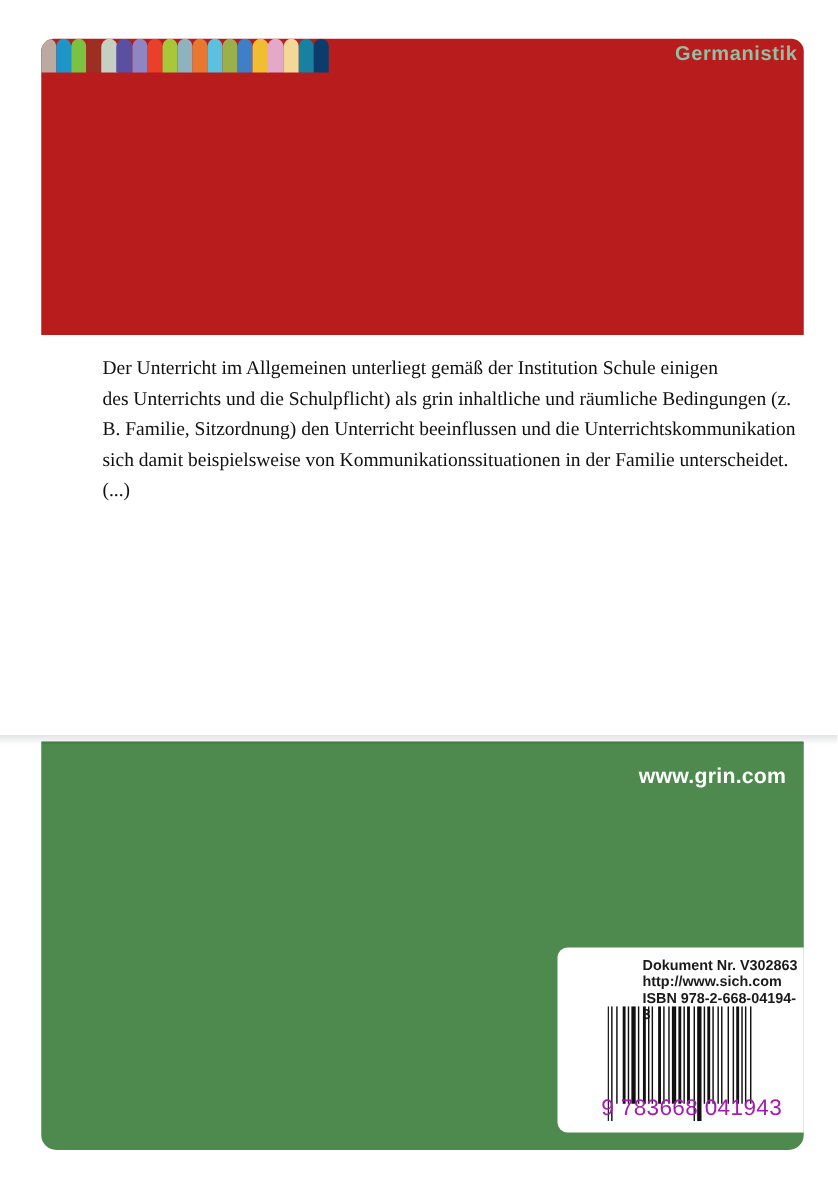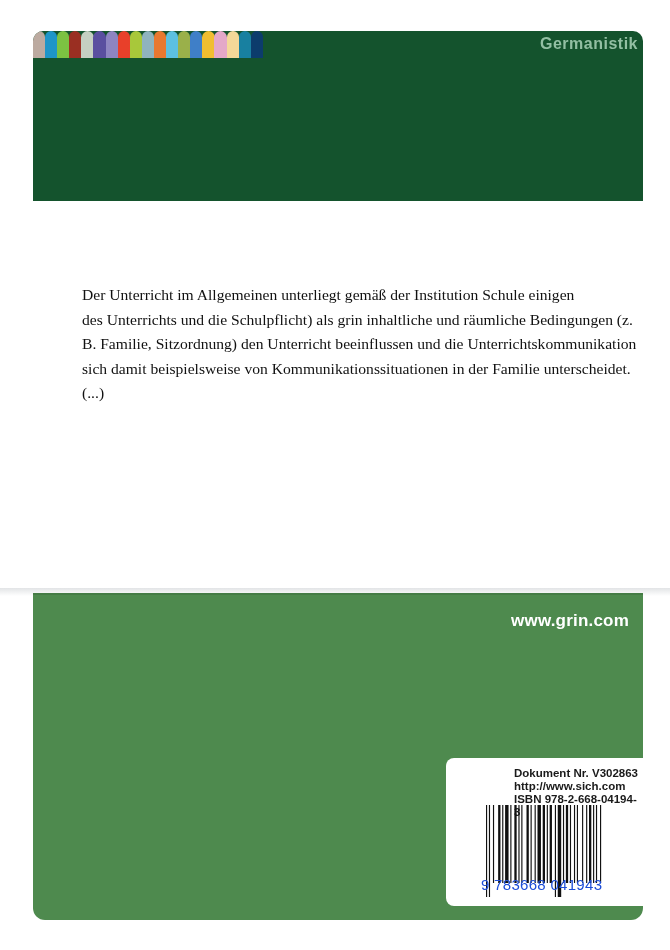--- a/index.html
+++ b/index.html
@@ -2,22 +2,22 @@
 <html><head>
   <meta charset="utf-8">
   <style>
     html, body { margin: 0; padding: 0; }
     body {
       width: 670px; height: 950px; position: relative; overflow: hidden;
       background: #ffffff;
       font-family: "Liberation Sans", sans-serif;
     }
     .top-panel {
-      position: absolute; left: 33px; top: 31px; width: 610px; height: 170px;
-      background: #14532d; border-radius: 10px 10px 0 0; overflow: hidden;
+      position: absolute; left: 33px; top: 31px; width: 610px; height: 237px;
+      background: #b91c1c; border-radius: 10px 10px 0 0; overflow: hidden;
     }
     .tabs {
       position: absolute; left: 0; top: 0; height: 27px; display: flex;
     }
     .tab {
       width: 12.2px; height: 27px; border-radius: 9px 9px 0 0;
       margin-right: 0; position: relative;
     }
     .tab + .tab { margin-left: -0.1px; }
     .category {
@@ -49,22 +49,22 @@
     }
     .isbn-text {
       position: absolute; left: 27px; top: 9px; font-size: 11.5px;
       line-height: 13px; color: #1a1a1a; font-weight: bold;
     }
     .isbn-text span { display: block; padding-left: 41px; }
     .barcode {
       position: absolute; left: 40px; top: 47px; width: 143px; height: 92px;
     }
     .barcode-digits {
-      position: absolute; left: 35px; top: 118px; font-size: 15px;
-      color: #1d4ed8; letter-spacing: 0.3px; background: transparent;
+      position: absolute; left: 35px; top: 118px; font-size: 18px;
+      color: #a21caf; letter-spacing: 0.3px; background: transparent;
     }
   </style>
 </head>
 <body>
 
 <div class="top-panel">
   <div class="tabs" id="tabs">
       <div class="tab" style="background: rgb(188, 170, 160);"></div>
       <div class="tab" style="background: rgb(30, 149, 200);"></div>
       <div class="tab" style="background: rgb(124, 194, 66);"></div>

